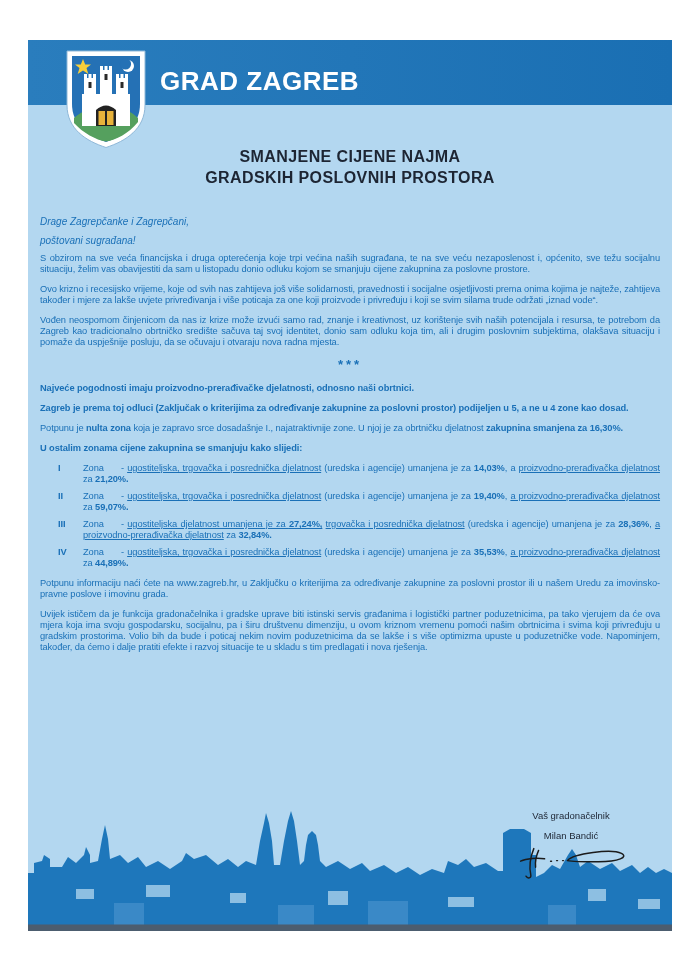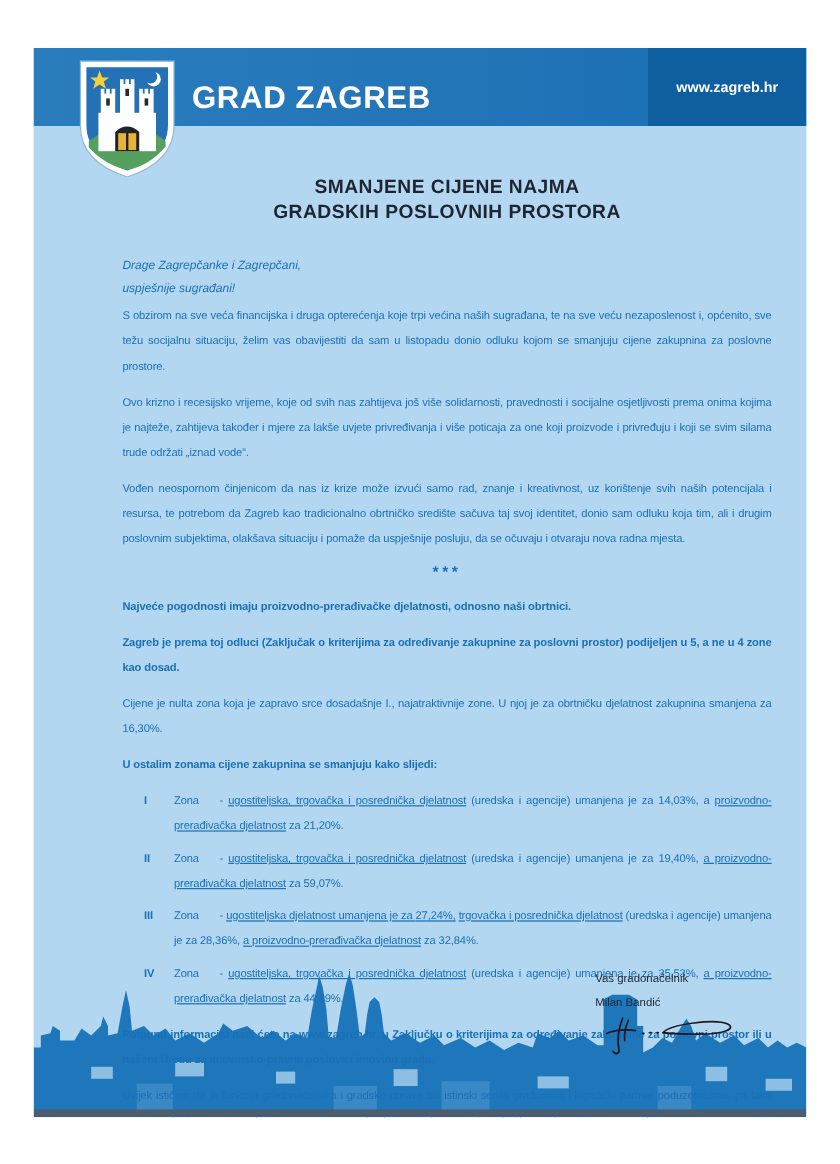--- a/index.html
+++ b/index.html
@@ -5,49 +5,48 @@
 <style>
   html,body{margin:0;padding:0;background:#ffffff;}
   body{width:700px;height:970px;position:relative;font-family:"Liberation Sans",sans-serif;overflow:hidden;}
   .page{position:absolute;left:28px;top:40px;width:644px;height:891px;background:#b3d7f0;overflow:hidden;}
   .band{position:absolute;top:0;left:0;right:0;height:65px;background:linear-gradient(90deg,#2a7dbd,#1a6fb3);}
   .brand{position:absolute;left:132px;top:0;height:82px;display:flex;align-items:center;color:#ffffff;
          font-weight:bold;font-size:26px;letter-spacing:0.5px;}
   .wwwbox{position:absolute;right:0;top:0;width:132px;height:65px;background:#0d5f9f;display:flex;
           align-items:center;justify-content:center;color:#ffffff;font-weight:bold;font-size:12px;cursor:pointer;}
   .coat{position:absolute;left:38px;top:10px;width:80px;height:98px;z-index:6;}
-  .doc{position:absolute;top:65px;left:0;right:0;bottom:0;padding:41px 29px 0;z-index:2;margin-left:45px;}
+  .doc{position:absolute;top:65px;left:0;right:0;bottom:0;padding:41px 12px 0;z-index:2;}
   .doc-title{text-align:center;color:#1d2533;font-weight:bold;font-size:16px;line-height:21px;
              letter-spacing:0.4px;margin:0 0 27px;}
   .p-salut{color:#1a70b7;font-size:10px;line-height:13px;margin:0 0 6px;font-style:italic;}
   .doc p{color:#1a70b7;}
-  .p-norm,.p-bold,.p-zone{font-size:9.3px;line-height:21px;letter-spacing:-0.1px;
+  .p-norm,.p-bold,.p-zone{font-size:9.3px;line-height:11px;letter-spacing:-0.1px;
         text-align:justify;margin:0 0 9px;}
   .p-bold{font-weight:700;}
   .p-stars{text-align:center;font-weight:700;font-size:13px;letter-spacing:3px;margin:7px 0 11px;}
   .p-zone{position:relative;padding-left:43px;margin:0 0 6px;}
-  .p-zone + .p-norm{margin-top:9px;font-weight:bold;}
+  .p-zone + .p-norm{margin-top:9px;}
   .zn{position:absolute;left:18px;top:0;font-weight:700;}
   .zl{display:inline-block;width:38px;}
-  .b{font-weight:400;}
+  .b{font-weight:700;}
   .u{text-decoration:underline;}
-  .sig{position:absolute;right:26px;top:770px;width:150px;z-index:4;color:#1d2533;}
+  .sig{position:absolute;right:26px;top:770px;width:150px;text-align:center;z-index:4;color:#1d2533;}
   .sig-role{font-size:9.5px;}
   .sig-name{font-size:9.5px;margin-top:9px;}
   .sig-svg{width:120px;height:40px;margin-top:2px;}
   .sky{position:absolute;left:0;bottom:0;width:644px;height:120px;z-index:1;}
 </style>
 </head>
 <body>
 
 <div class="page">
 
   <div class="band">
     <div class="brand">GRAD ZAGREB</div>
-    <div class="wwwbox">www.zagreb.hr</div>
   </div>
 
   <svg class="coat" viewBox="0 0 80 98">
     <path d="M1,1 H79 V55 C79,79 60,91 40,97.5 C20,91 1,79 1,55 Z" fill="#ffffff" stroke="#8fb8d8" stroke-width="1"></path>
     <path d="M6,6 H74 V54 C74,75 58,86 40,92 C22,86 6,75 6,54 Z" fill="#2571b5"></path>
 
     <path d="M8,68 C20,58 30,56 40,58 C52,56 64,60 72,68 L72,72 C62,84 50,90 40,91.5 C30,90 17,83 8,73 Z" fill="#55a05e"></path>
 
     <rect x="16" y="44" width="48" height="32" fill="#ffffff"></rect>
 
@@ -80,28 +79,28 @@
     <circle cx="59.5" cy="14" r="5.6" fill="#2571b5"></circle>
   </svg>
 
   <div class="doc">
     <div class="doc-title">
       <div>SMANJENE CIJENE NAJMA</div>
       <div>GRADSKIH POSLOVNIH PROSTORA</div>
     </div>
     <div>
         <p class="p-salut"><span>Drage Zagrepčanke i Zagrepčani,</span></p>
-        <p class="p-salut p-last"><span>uspješnije sugrađani!</span></p>
+        <p class="p-salut p-last"><span>poštovani sugrađana!</span></p>
         <p class="p-norm"><span>S obzirom na sve veća financijska i druga opterećenja koje trpi većina naših sugrađana, te na sve veću nezaposlenost i, općenito, sve težu socijalnu situaciju, želim vas obavijestiti da sam u listopadu donio odluku kojom se smanjuju cijene zakupnina za poslovne prostore.</span></p>
         <p class="p-norm"><span>Ovo krizno i recesijsko vrijeme, koje od svih nas zahtijeva još više solidarnosti, pravednosti i socijalne osjetljivosti prema onima kojima je najteže, zahtijeva također i mjere za lakše uvjete privređivanja i više poticaja za one koji proizvode i privređuju i koji se svim silama trude održati „iznad vode“.</span></p>
         <p class="p-norm"><span>Vođen neospornom činjenicom da nas iz krize može izvući samo rad, znanje i kreativnost, uz korištenje svih naših potencijala i resursa, te potrebom da Zagreb kao tradicionalno obrtničko središte sačuva taj svoj identitet, donio sam odluku koja tim, ali i drugim poslovnim subjektima, olakšava situaciju i pomaže da uspješnije posluju, da se očuvaju i otvaraju nova radna mjesta.</span></p>
         <p class="p-stars"><span>***</span></p>
         <p class="p-bold"><span>Najveće pogodnosti imaju proizvodno-prerađivačke djelatnosti, odnosno naši obrtnici.</span></p>
         <p class="p-bold"><span>Zagreb je prema toj odluci (Zaključak o kriterijima za određivanje zakupnine za poslovni prostor) podijeljen u 5, a ne u 4 zone kao dosad.</span></p>
-        <p class="p-norm"><span>Cijene je </span><span class="b">nulta zona</span><span> koja je zapravo srce dosadašnje I., najatraktivnije zone. U njoj je za obrtničku djelatnost </span><span class="b">zakupnina smanjena za 16,30%.</span></p>
+        <p class="p-norm"><span>Potpunu je </span><span class="b">nulta zona</span><span> koja je zapravo srce dosadašnje I., najatraktivnije zone. U njoj je za obrtničku djelatnost </span><span class="b">zakupnina smanjena za 16,30%.</span></p>
         <p class="p-bold"><span>U ostalim zonama cijene zakupnina se smanjuju kako slijedi:</span></p>
         <p class="p-zone"><span class="zn">I</span><span class="zl">Zona</span><span>- </span><span class="u">ugostiteljska, trgovačka i posrednička djelatnost</span><span> (uredska i agencije) umanjena je za </span><span class="b">14,03%</span><span>, a </span><span class="u">proizvodno-prerađivačka djelatnost</span><span> za </span><span class="b">21,20%.</span></p>
         <p class="p-zone"><span class="zn">II</span><span class="zl">Zona</span><span>- </span><span class="u">ugostiteljska, trgovačka i posrednička djelatnost</span><span> (uredska i agencije) umanjena je za </span><span class="b">19,40%</span><span>, </span><span class="u">a proizvodno-prerađivačka djelatnost</span><span> za </span><span class="b">59,07%.</span></p>
         <p class="p-zone"><span class="zn">III</span><span class="zl">Zona</span><span>- </span><span class="u">ugostiteljska djelatnost umanjena je za </span><span class="b u">27,24%,</span><span> </span><span class="u">trgovačka i posrednička djelatnost</span><span> (uredska i agencije) umanjena je za </span><span class="b">28,36%</span><span>, </span><span class="u">a proizvodno-prerađivačka djelatnost</span><span> za </span><span class="b">32,84%.</span></p>
         <p class="p-zone"><span class="zn">IV</span><span class="zl">Zona</span><span>- </span><span class="u">ugostiteljska, trgovačka i posrednička djelatnost</span><span> (uredska i agencije) umanjena je za </span><span class="b">35,53%</span><span>, </span><span class="u">a proizvodno-prerađivačka djelatnost</span><span> za </span><span class="b">44,89%.</span></p>
         <p class="p-norm"><span>Potpunu informaciju naći ćete na www.zagreb.hr, u Zaključku o kriterijima za određivanje zakupnine za poslovni prostor ili u našem Uredu za imovinsko-pravne poslove i imovinu grada.</span></p>
         <p class="p-norm"><span>Uvijek ističem da je funkcija gradonačelnika i gradske uprave biti istinski servis građanima i logistički partner poduzetnicima, pa tako vjerujem da će ova mjera koja ima svoju gospodarsku, socijalnu, pa i širu društvenu dimenziju, u ovom kriznom vremenu pomoći našim obrtnicima i svima koji privređuju u gradskim prostorima. Volio bih da bude i poticaj nekim novim poduzetnicima da se lakše i s više optimizma upuste u poduzetničke vode. Napominjem, također, da ćemo i dalje pratiti efekte i razvoj situacije te u skladu s tim predlagati i nova rješenja.</span></p>
       </div>
   </div>
 

